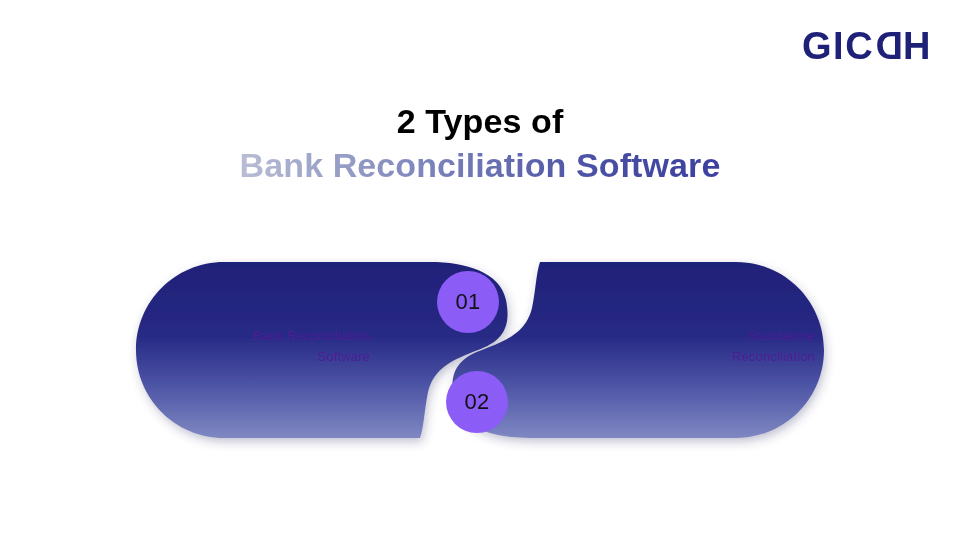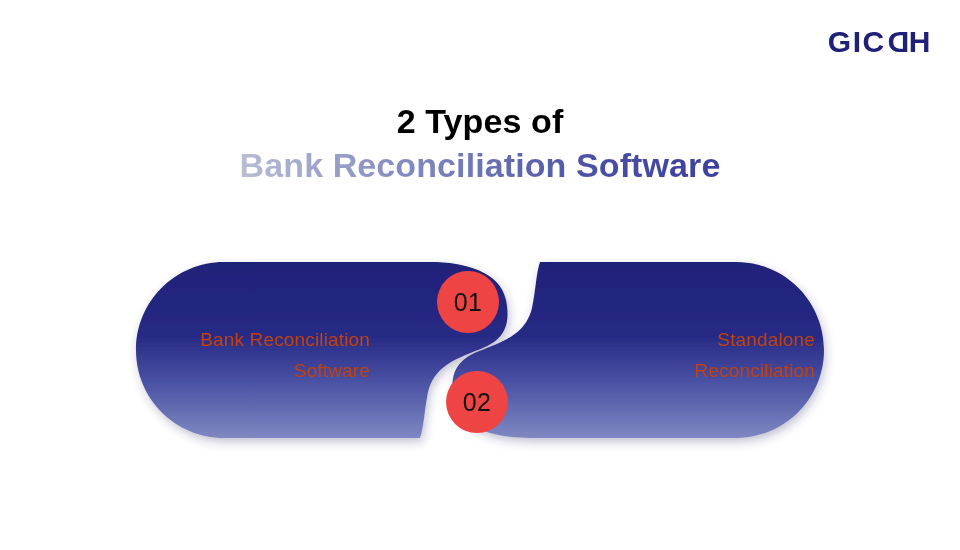--- a/index.html
+++ b/index.html
@@ -18,21 +18,21 @@
   
   .logo {
     position: absolute;
     top: 27px;
     right: 28px;
     display: flex;
     align-items: center;
     letter-spacing: 1px;
   }
   .logo-text {
-    font-size: 30px;
+    font-size: 38px;
     font-weight: 700;
     color: #1f2178;
     letter-spacing: 1.5px;
     line-height: 1;
     display: flex;
     align-items: flex-start;
   }
   .logo-d-mirror {
     display: inline-block;
     transform: scaleX(-1);
@@ -73,22 +73,22 @@
     top: 0;
     width: 960px;
     height: 550px;
   }
   .diagram svg {
     display: block;
   }
 
   .shape-label {
     position: absolute;
-    color: #c2410c;
-    font-size: 19px;
+    color: #4c1d95;
+    font-size: 13px;
     line-height: 1.62;
     font-weight: 400;
     letter-spacing: 0.15px;
     white-space: pre-line;
   }
   .label-left {
     left: 150px;
     top: 325px;
     width: 220px;
     text-align: right;
@@ -96,26 +96,26 @@
   .label-right {
     left: 585px;
     top: 325px;
     width: 230px;
     text-align: right;
   }
 
   .step-circle {
     position: absolute;
     border-radius: 50%;
-    background: #ef4444;
+    background: #8b5cf6;
     display: flex;
     align-items: center;
     justify-content: center;
     color: #111111;
-    font-size: 25px;
+    font-size: 22px;
     font-weight: 400;
     letter-spacing: 0.3px;
   }
   .circle-01 {
     left: 437px;
     top: 271px;
     width: 62px;
     height: 62px;
   }
   .circle-02 {

